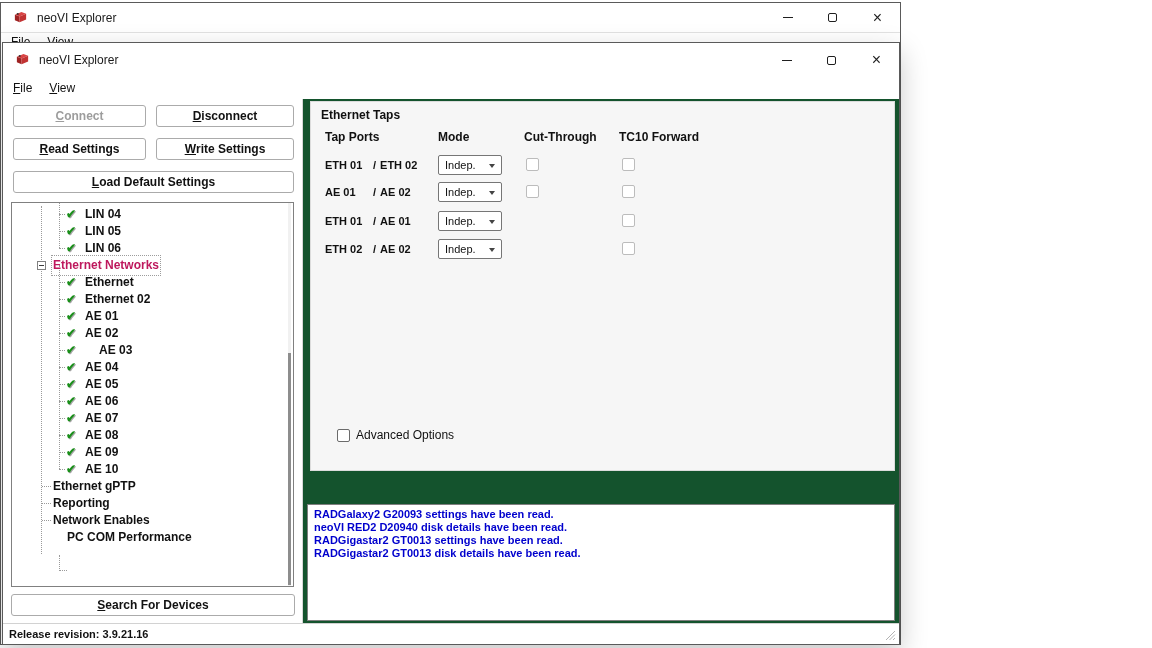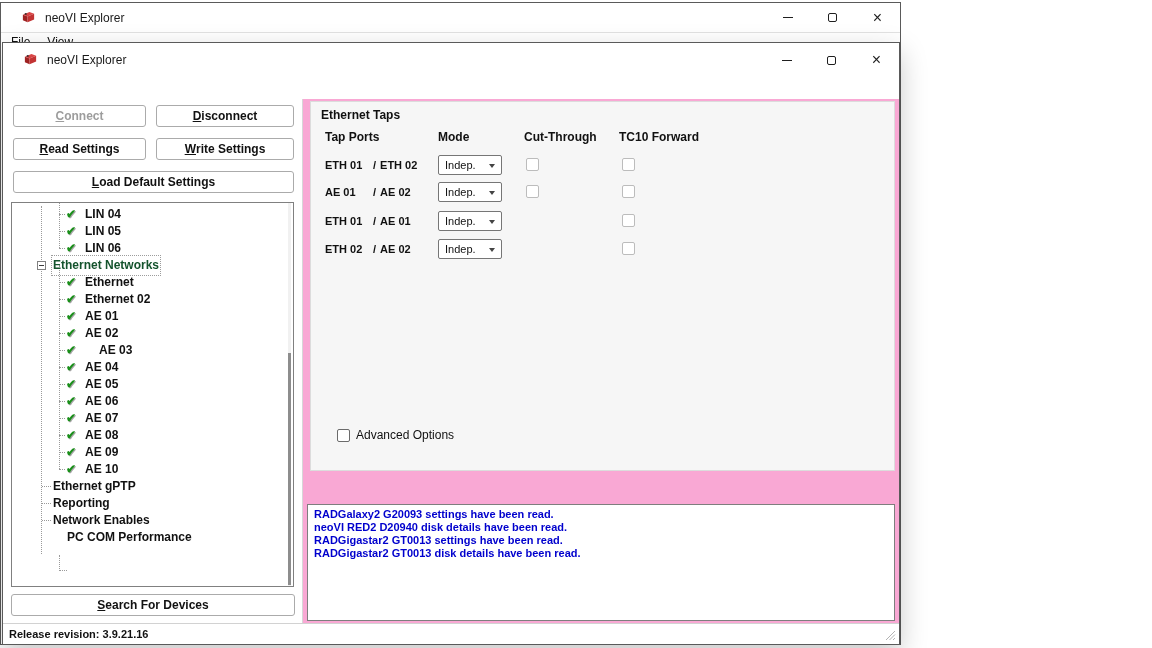--- a/index.html
+++ b/index.html
@@ -5,21 +5,21 @@
   * { margin:0; padding:0; box-sizing:border-box; }
   html,body { background:#fff; }
   .canvas {
     position:relative; width:1152px; height:648px; overflow:hidden;
     background:#fff; font-family:"Liberation Sans", sans-serif; color:#111;
   }
   .win { position:absolute; background:#fff; border:1px solid #5a5a5a; }
   .back-win { left:0; top:2px; width:901px; height:643px; }
   .front-win { left:2px; top:42px; width:898px; height:603px; box-shadow:0 10px 26px rgba(0,0,0,.22); }
 
-  .titlebar { position:relative; height:34px; display:flex; align-items:center; gap:8px; padding-left:20px; background:#fff; }
+  .titlebar { position:relative; height:34px; display:flex; align-items:center; gap:8px; padding-left:12px; background:#fff; }
   .back-win .titlebar { height:30px; border-bottom:1px solid #e2e2e2; }
   .title-text { font-size:12px; color:#1a1a1a; }
   .app-icon { width:16px; height:16px; display:inline-flex; }
   .win-controls { position:absolute; right:0; top:0; height:100%; display:flex; }
   .win-btn { width:45px; height:100%; display:flex; align-items:center; justify-content:center; }
   .min-glyph { width:10px; height:1px; background:#1f1f1f; display:block; }
   .max-glyph { width:9px; height:9px; border:1px solid #1f1f1f; border-radius:2px; display:block; }
   .close-glyph { font-size:16px; line-height:1; color:#1f1f1f; }
 
   .menubar { position:absolute; left:0; right:0; display:flex; align-items:center; padding-left:10px; font-size:12px; height:22px; background:#fff; }
@@ -37,36 +37,36 @@
   #btn-disconnect { left:153px; top:62px; width:138px; height:22px; }
   #btn-read { left:10px; top:95px; width:133px; height:22px; }
   #btn-write { left:153px; top:95px; width:138px; height:22px; }
   #btn-load { left:10px; top:128px; width:281px; height:22px; }
   #btn-search { left:8px; top:551px; width:284px; height:22px; }
 
   .tree { position:absolute; left:8px; top:159px; width:283px; height:385px; border:1px solid #808080; background:#fff; overflow:hidden; }
   #tree-rows { position:relative; padding-top:3px; }
   .tree-row { position:relative; height:17px; line-height:17px; font-size:12px; font-weight:bold; white-space:nowrap; }
   .tree-label { position:absolute; top:0; }
-  .tree-row.selected .tree-label { color:#14532d; outline:1px dotted #9c9c9c; outline-offset:1px; }
+  .tree-row.selected .tree-label { color:#be185d; outline:1px dotted #9c9c9c; outline-offset:1px; }
   .expander { position:absolute; left:25px; top:4px; width:9px; height:9px; border:1px solid #808080; background:#fff; z-index:2; }
   .expander::before { content:""; position:absolute; left:1px; right:1px; top:3px; height:1px; background:#3c3c3c; }
   .check { position:absolute; left:54px; top:0; font-size:12px; color:var(--check-green,#1a8f1a); text-shadow:1px 1px 0 rgba(90,90,90,.55); z-index:2; }
   .stub { position:absolute; top:8px; height:0; border-top:1px dotted #9a9a9a; }
   .stub.s1 { left:30px; width:9px; }
   .stub.s2 { left:47px; width:6px; }
   .vl { position:absolute; width:0; border-left:1px dotted #9a9a9a; }
   #vl-root { left:29px; top:3px; height:348px; }
   #vl-a { left:47px; top:0; height:45px; }
   #vl-b { left:47px; top:62px; height:204px; }
   #elbow { position:absolute; left:47px; top:352px; width:8px; height:16px; border-left:1px dotted #9a9a9a; border-bottom:1px dotted #9a9a9a; }
   .scroll-track { position:absolute; right:2px; top:0; bottom:0; width:3px; background:#f1f1f1; }
   .scroll-thumb { position:absolute; left:0; top:150px; width:3px; height:232px; background:#8d8d8d; }
 
-  .right-panel { position:absolute; left:299px; right:0; top:56px; height:526px; background:#f9a8d4; border-left:1px solid #d7d7d7; }
+  .right-panel { position:absolute; left:299px; right:0; top:56px; height:526px; background:#14532d; border-left:1px solid #d7d7d7; }
   .group { position:absolute; left:7px; top:2px; width:585px; height:370px; background:#f6f6f6; border:1px solid #dcdcdc; }
   .group-title { position:absolute; left:10px; top:6px; font-size:12px; font-weight:bold; }
   .col-h { position:absolute; top:28px; font-size:12px; font-weight:bold; }
   .c1 { left:14px; } .c2 { left:127px; } .c3 { left:213px; } .c4 { left:308px; }
   .tap-row { position:absolute; left:0; right:0; height:20px; }
   .ports { position:absolute; left:14px; line-height:20px; font-size:11px; font-weight:bold; }
   .p1 { display:inline-block; width:46px; }
   .sep { margin:0 4px 0 2px; }
   .mode-select { position:absolute; left:127px; top:0; width:64px; height:20px; background:#fff; border:1px solid #767676; border-radius:2px; font-size:11px; line-height:18px; padding-left:6px; }
   .mode-select::after { content:""; position:absolute; right:6px; top:8px; border-left:3.5px solid transparent; border-right:3.5px solid transparent; border-top:4px solid #444; }
@@ -131,20 +131,24 @@
         <div class="win-btn">
             <span class="min-glyph"></span>
           </div>
         <div class="win-btn">
             <span class="max-glyph"></span>
           </div>
         <div class="win-btn">
             <span class="close-glyph">×</span>
           </div>
       </div>
+    </div>
+    <div class="menubar">
+      <span class="menu-item"><u>F</u>ile</span>
+      <span class="menu-item"><u>V</u>iew</span>
     </div>
 
     <button class="btn disabled" id="btn-connect"><u>C</u>onnect</button>
     <button class="btn" id="btn-disconnect"><u>D</u>isconnect</button>
     <button class="btn" id="btn-read"><u>R</u>ead Settings</button>
     <button class="btn" id="btn-write"><u>W</u>rite Settings</button>
     <button class="btn" id="btn-load"><u>L</u>oad Default Settings</button>
 
     <div class="tree">
       <div class="vl" id="vl-root"></div>

